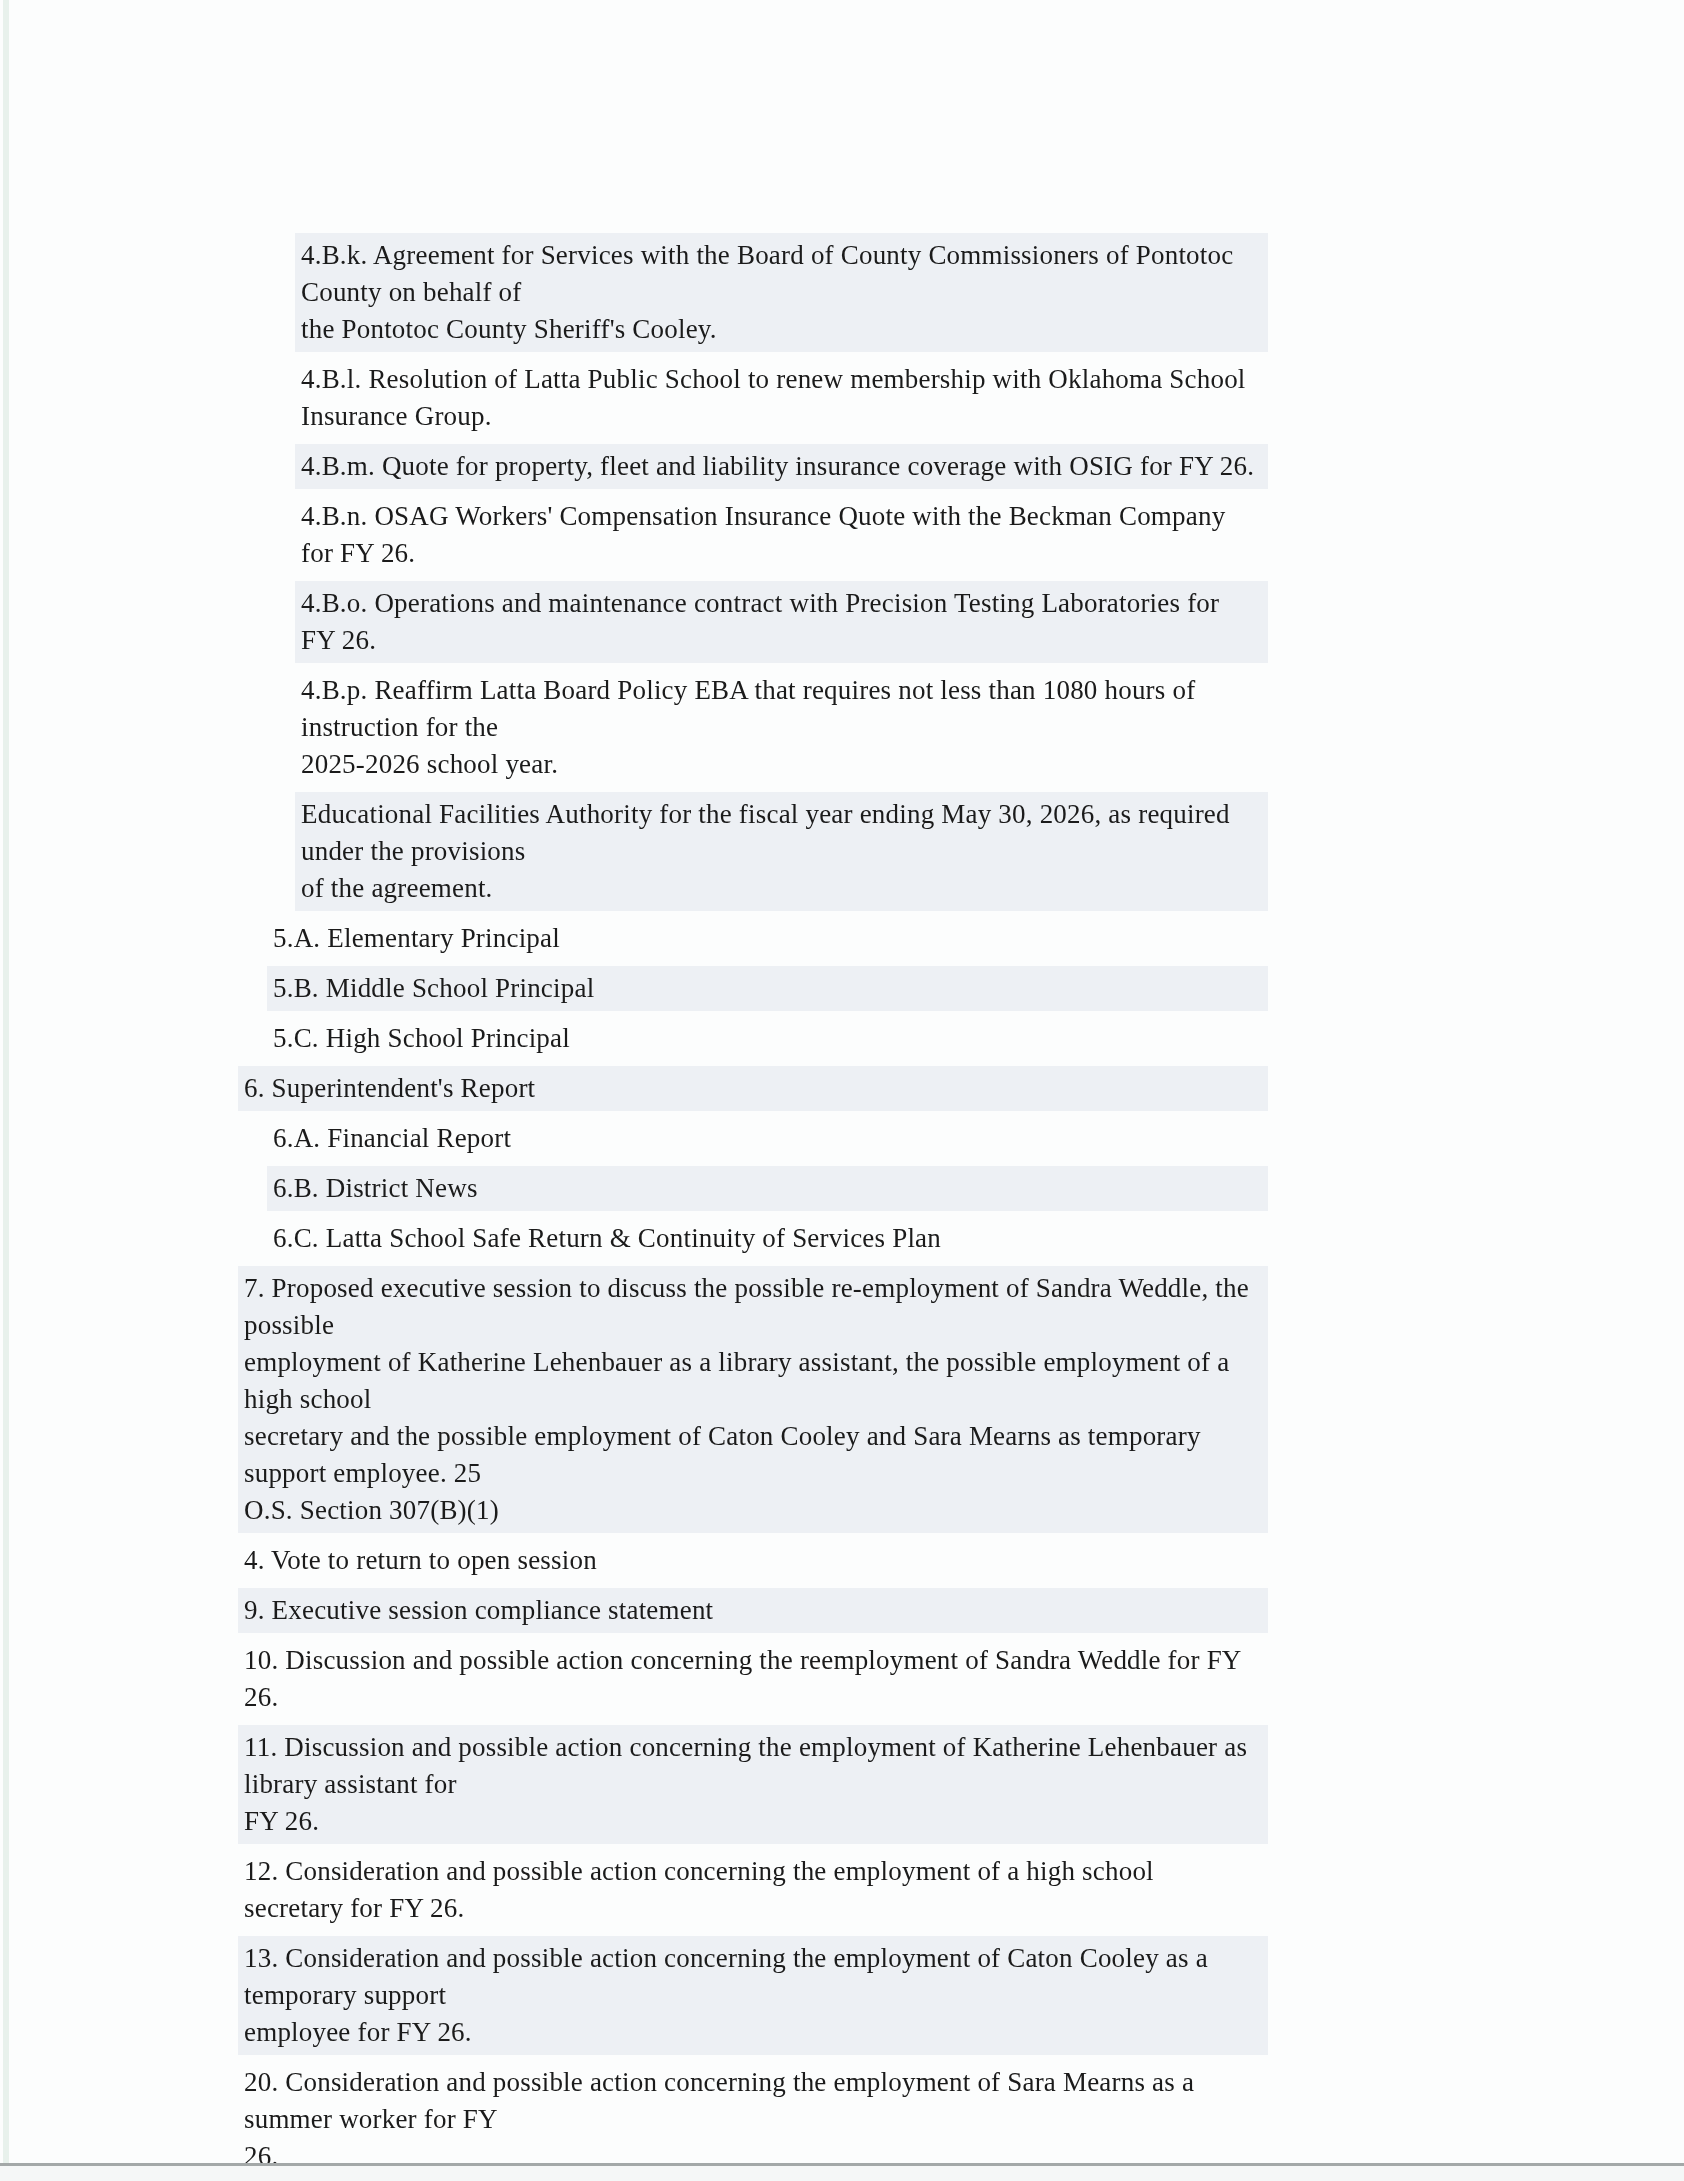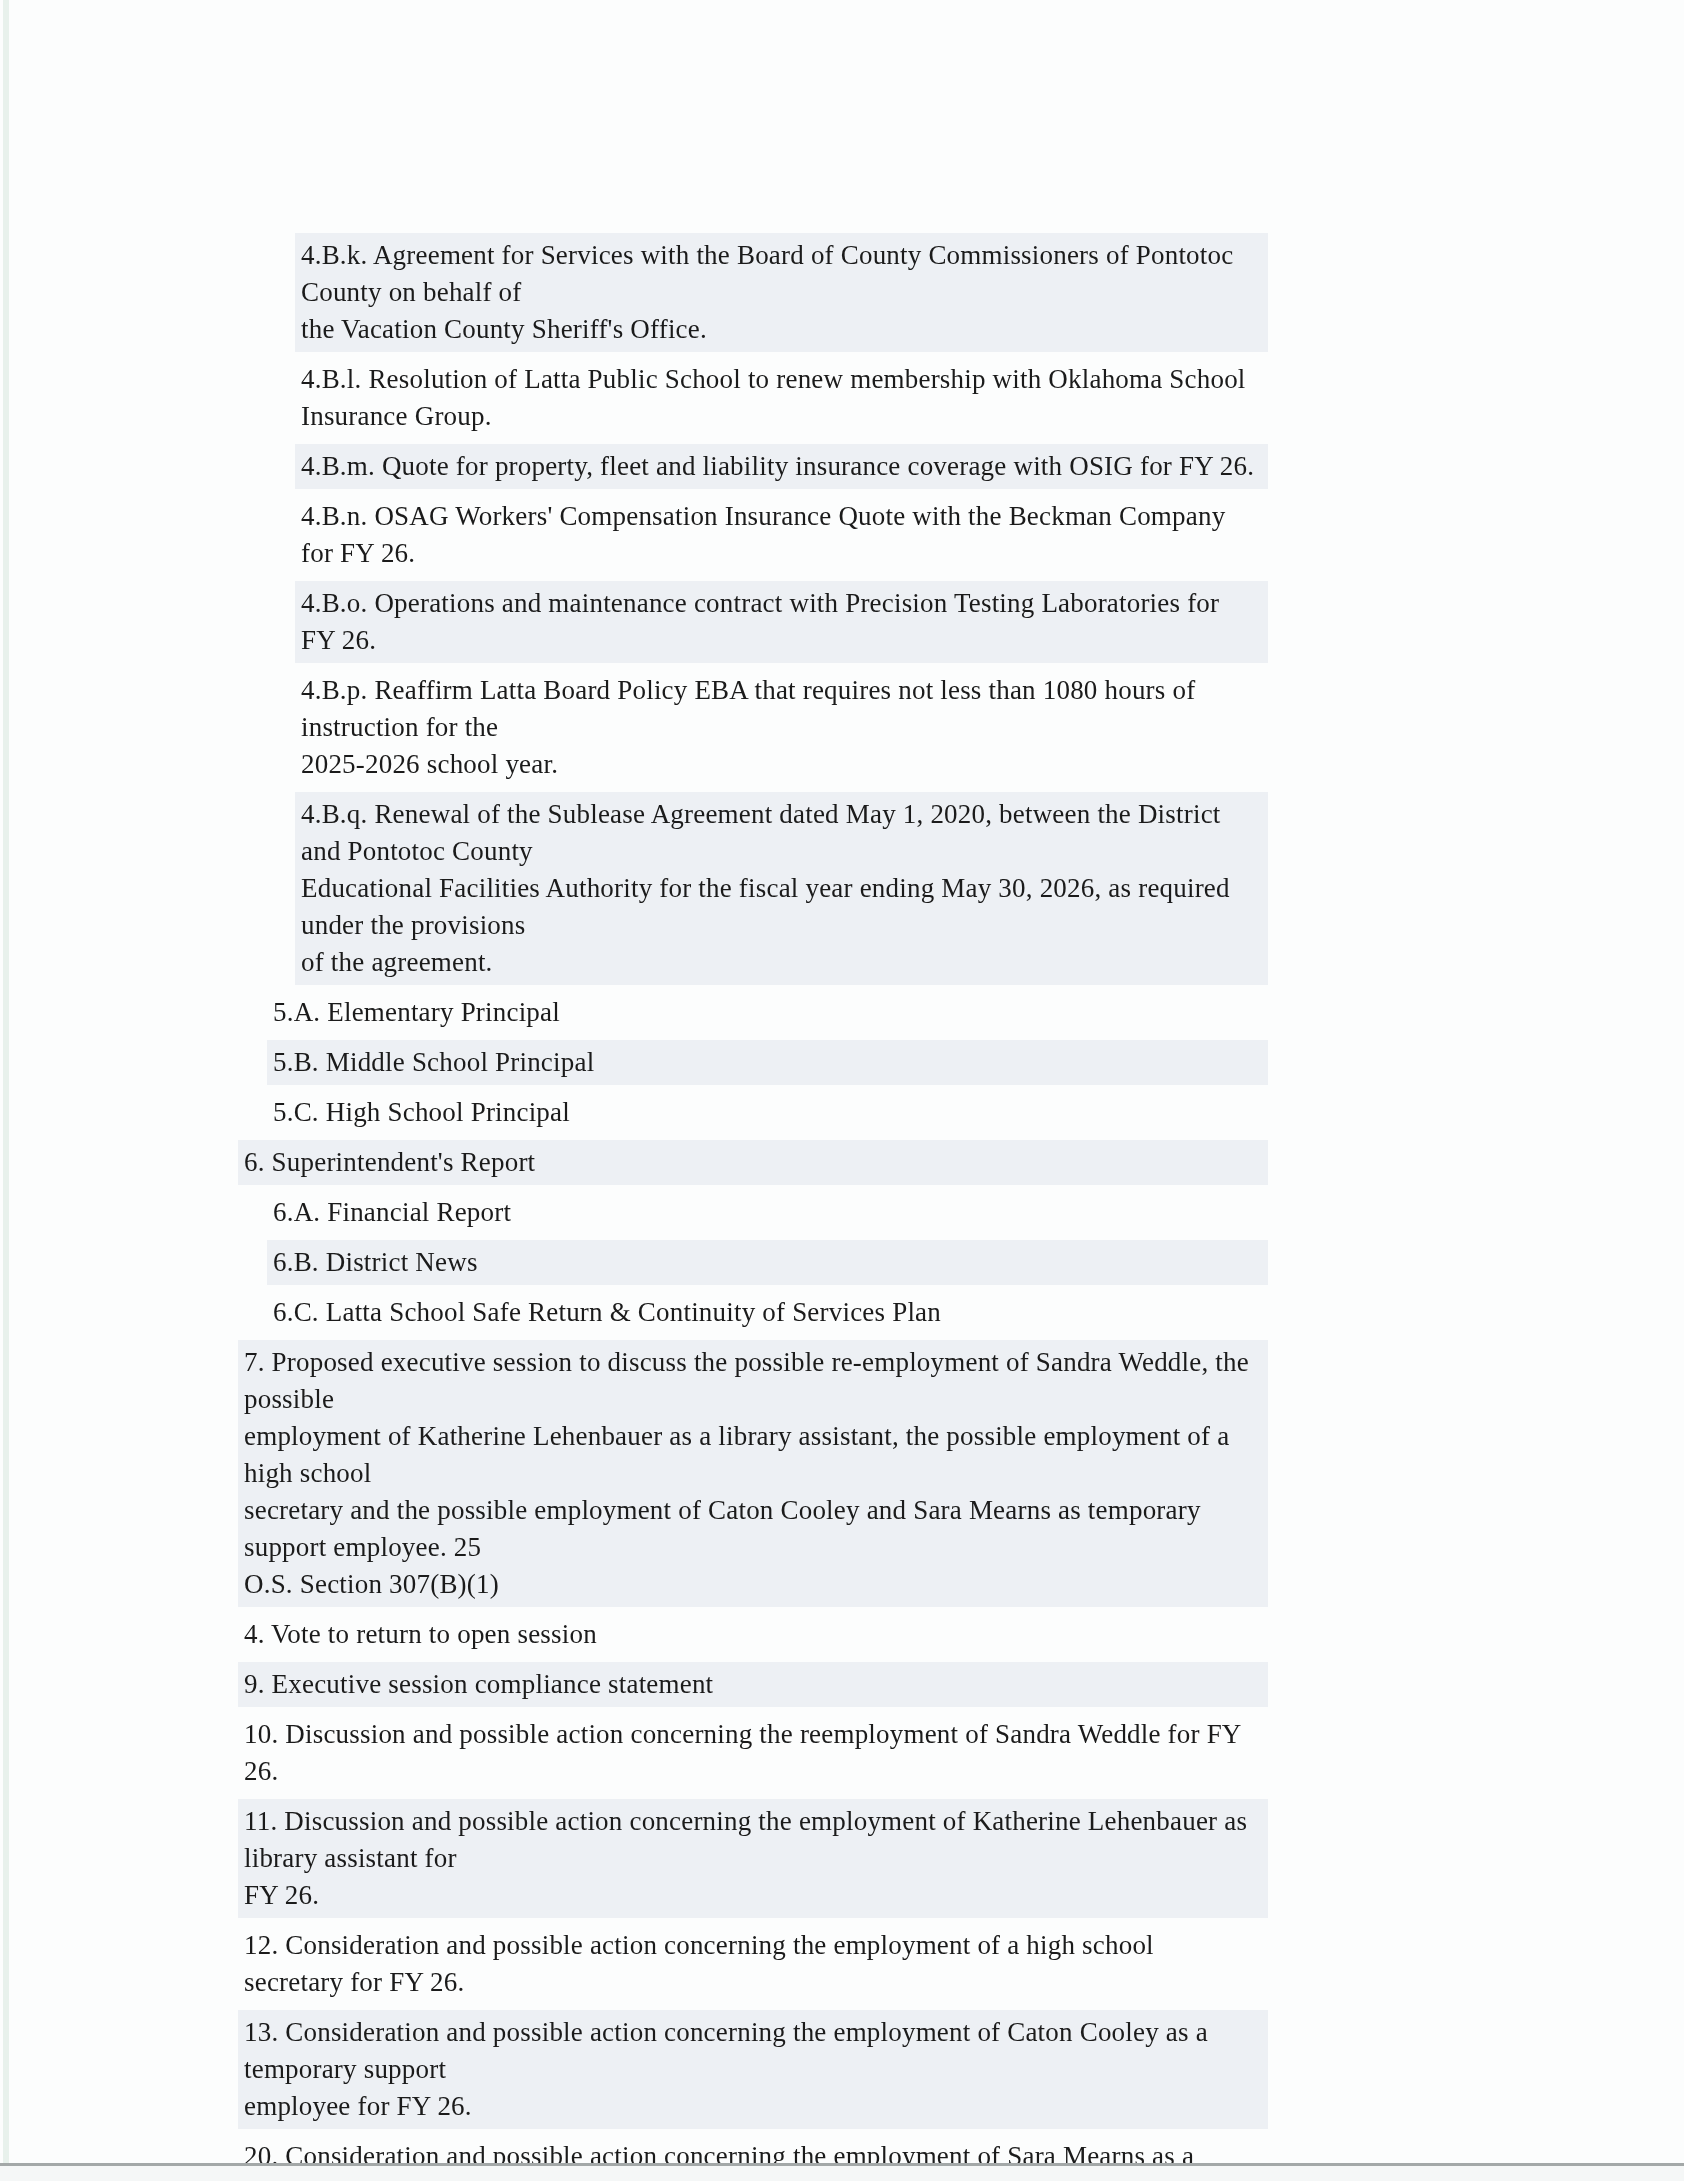--- a/index.html
+++ b/index.html
@@ -61,40 +61,39 @@
   .item-line { min-height: 37px; }
 </style>
 </head>
 <body>
 
 <div class="scan-edge"></div>
 
 <main class="content" id="agenda-list">
     <div class="agenda-item level-3 hl">
       <div class="item-line">4.B.k. Agreement for Services with the Board of County Commissioners of Pontotoc County on behalf of</div>
-      <div class="item-line">the Vacation County Sheriff's Office.</div>
+      <div class="item-line">the Pontotoc County Sheriff's Cooley.</div>
     </div>
     <div class="agenda-item level-3">
       <div class="item-line">4.B.l. Resolution of Latta Public School to renew membership with Oklahoma School Insurance Group.</div>
     </div>
     <div class="agenda-item level-3 hl">
       <div class="item-line">4.B.m. Quote for property, fleet and liability insurance coverage with OSIG for FY 26.</div>
     </div>
     <div class="agenda-item level-3">
       <div class="item-line">4.B.n. OSAG Workers' Compensation Insurance Quote with the Beckman Company for FY 26.</div>
     </div>
     <div class="agenda-item level-3 hl">
       <div class="item-line">4.B.o. Operations and maintenance contract with Precision Testing Laboratories for FY 26.</div>
     </div>
     <div class="agenda-item level-3">
       <div class="item-line">4.B.p. Reaffirm Latta Board Policy EBA that requires not less than 1080 hours of instruction for the</div>
       <div class="item-line">2025-2026 school year.</div>
     </div>
     <div class="agenda-item level-3 hl">
-      <div class="item-line">4.B.q. Renewal of the Sublease Agreement dated May 1, 2020, between the District and Pontotoc County</div>
       <div class="item-line">Educational Facilities Authority for the fiscal year ending May 30, 2026, as required under the provisions</div>
       <div class="item-line">of the agreement.</div>
     </div>
     <div class="agenda-item level-2">
       <div class="item-line">5.A. Elementary Principal</div>
     </div>
     <div class="agenda-item level-2 hl">
       <div class="item-line">5.B. Middle School Principal</div>
     </div>
     <div class="agenda-item level-2">

